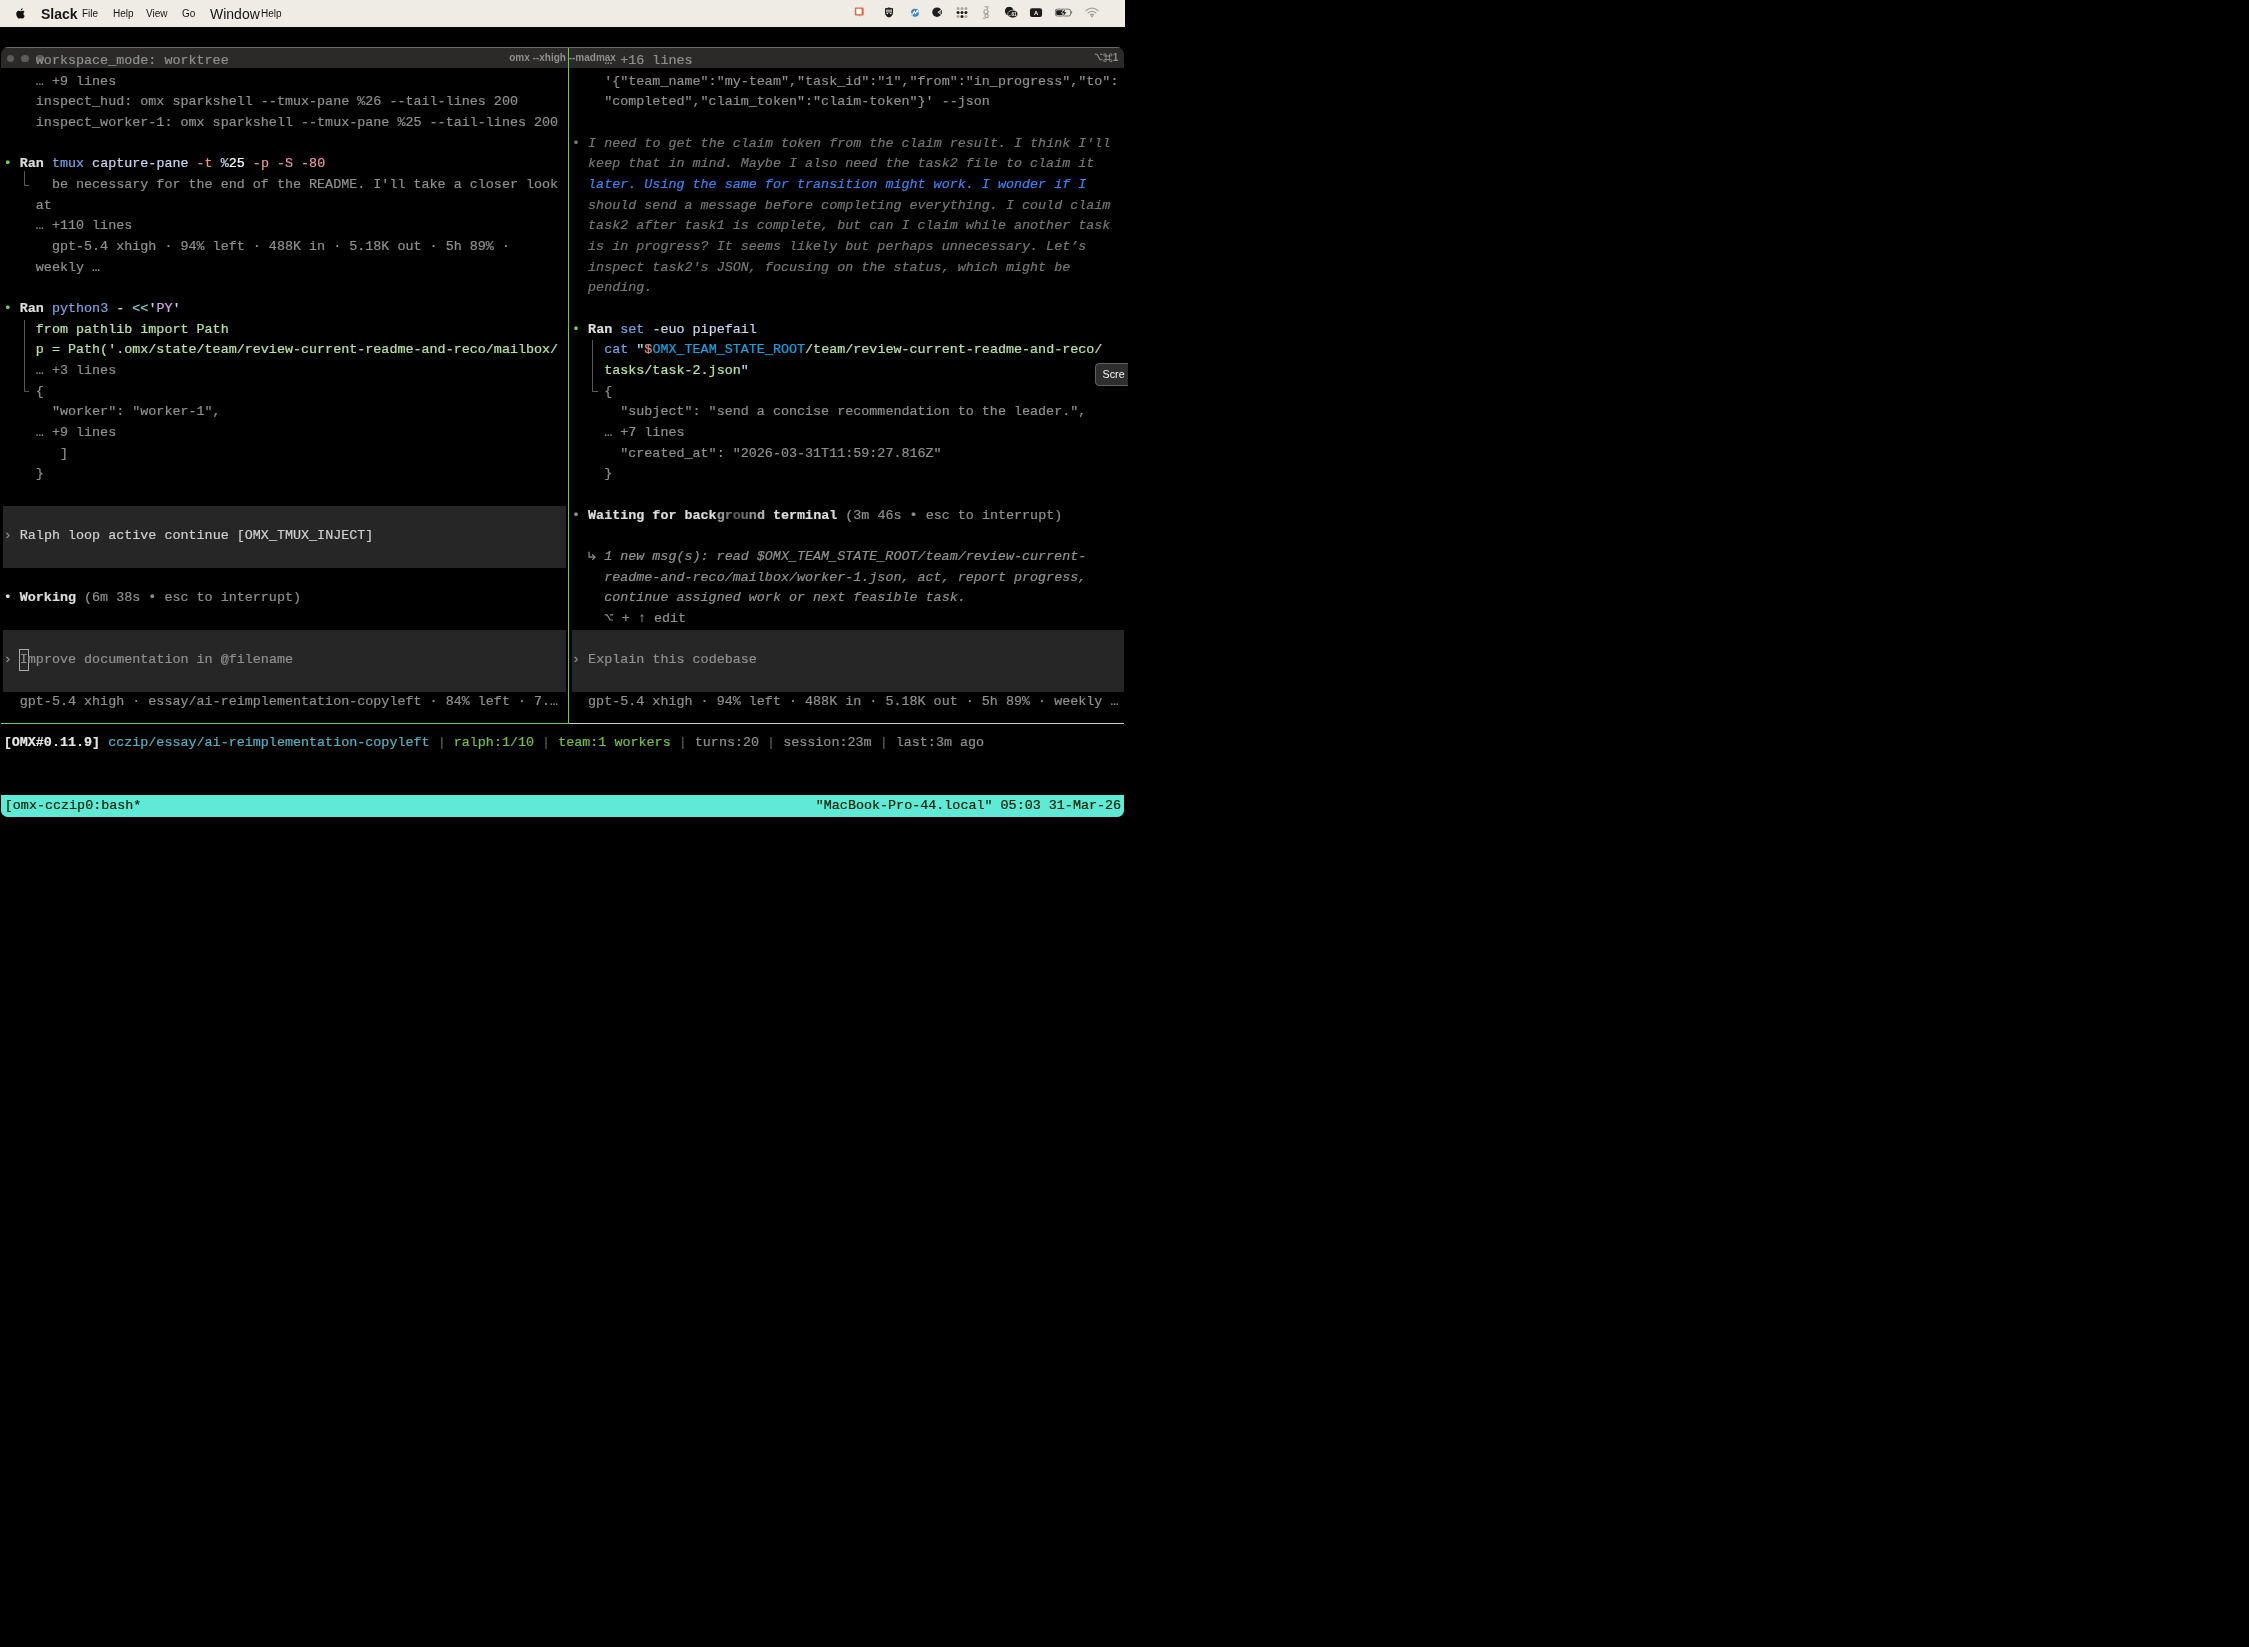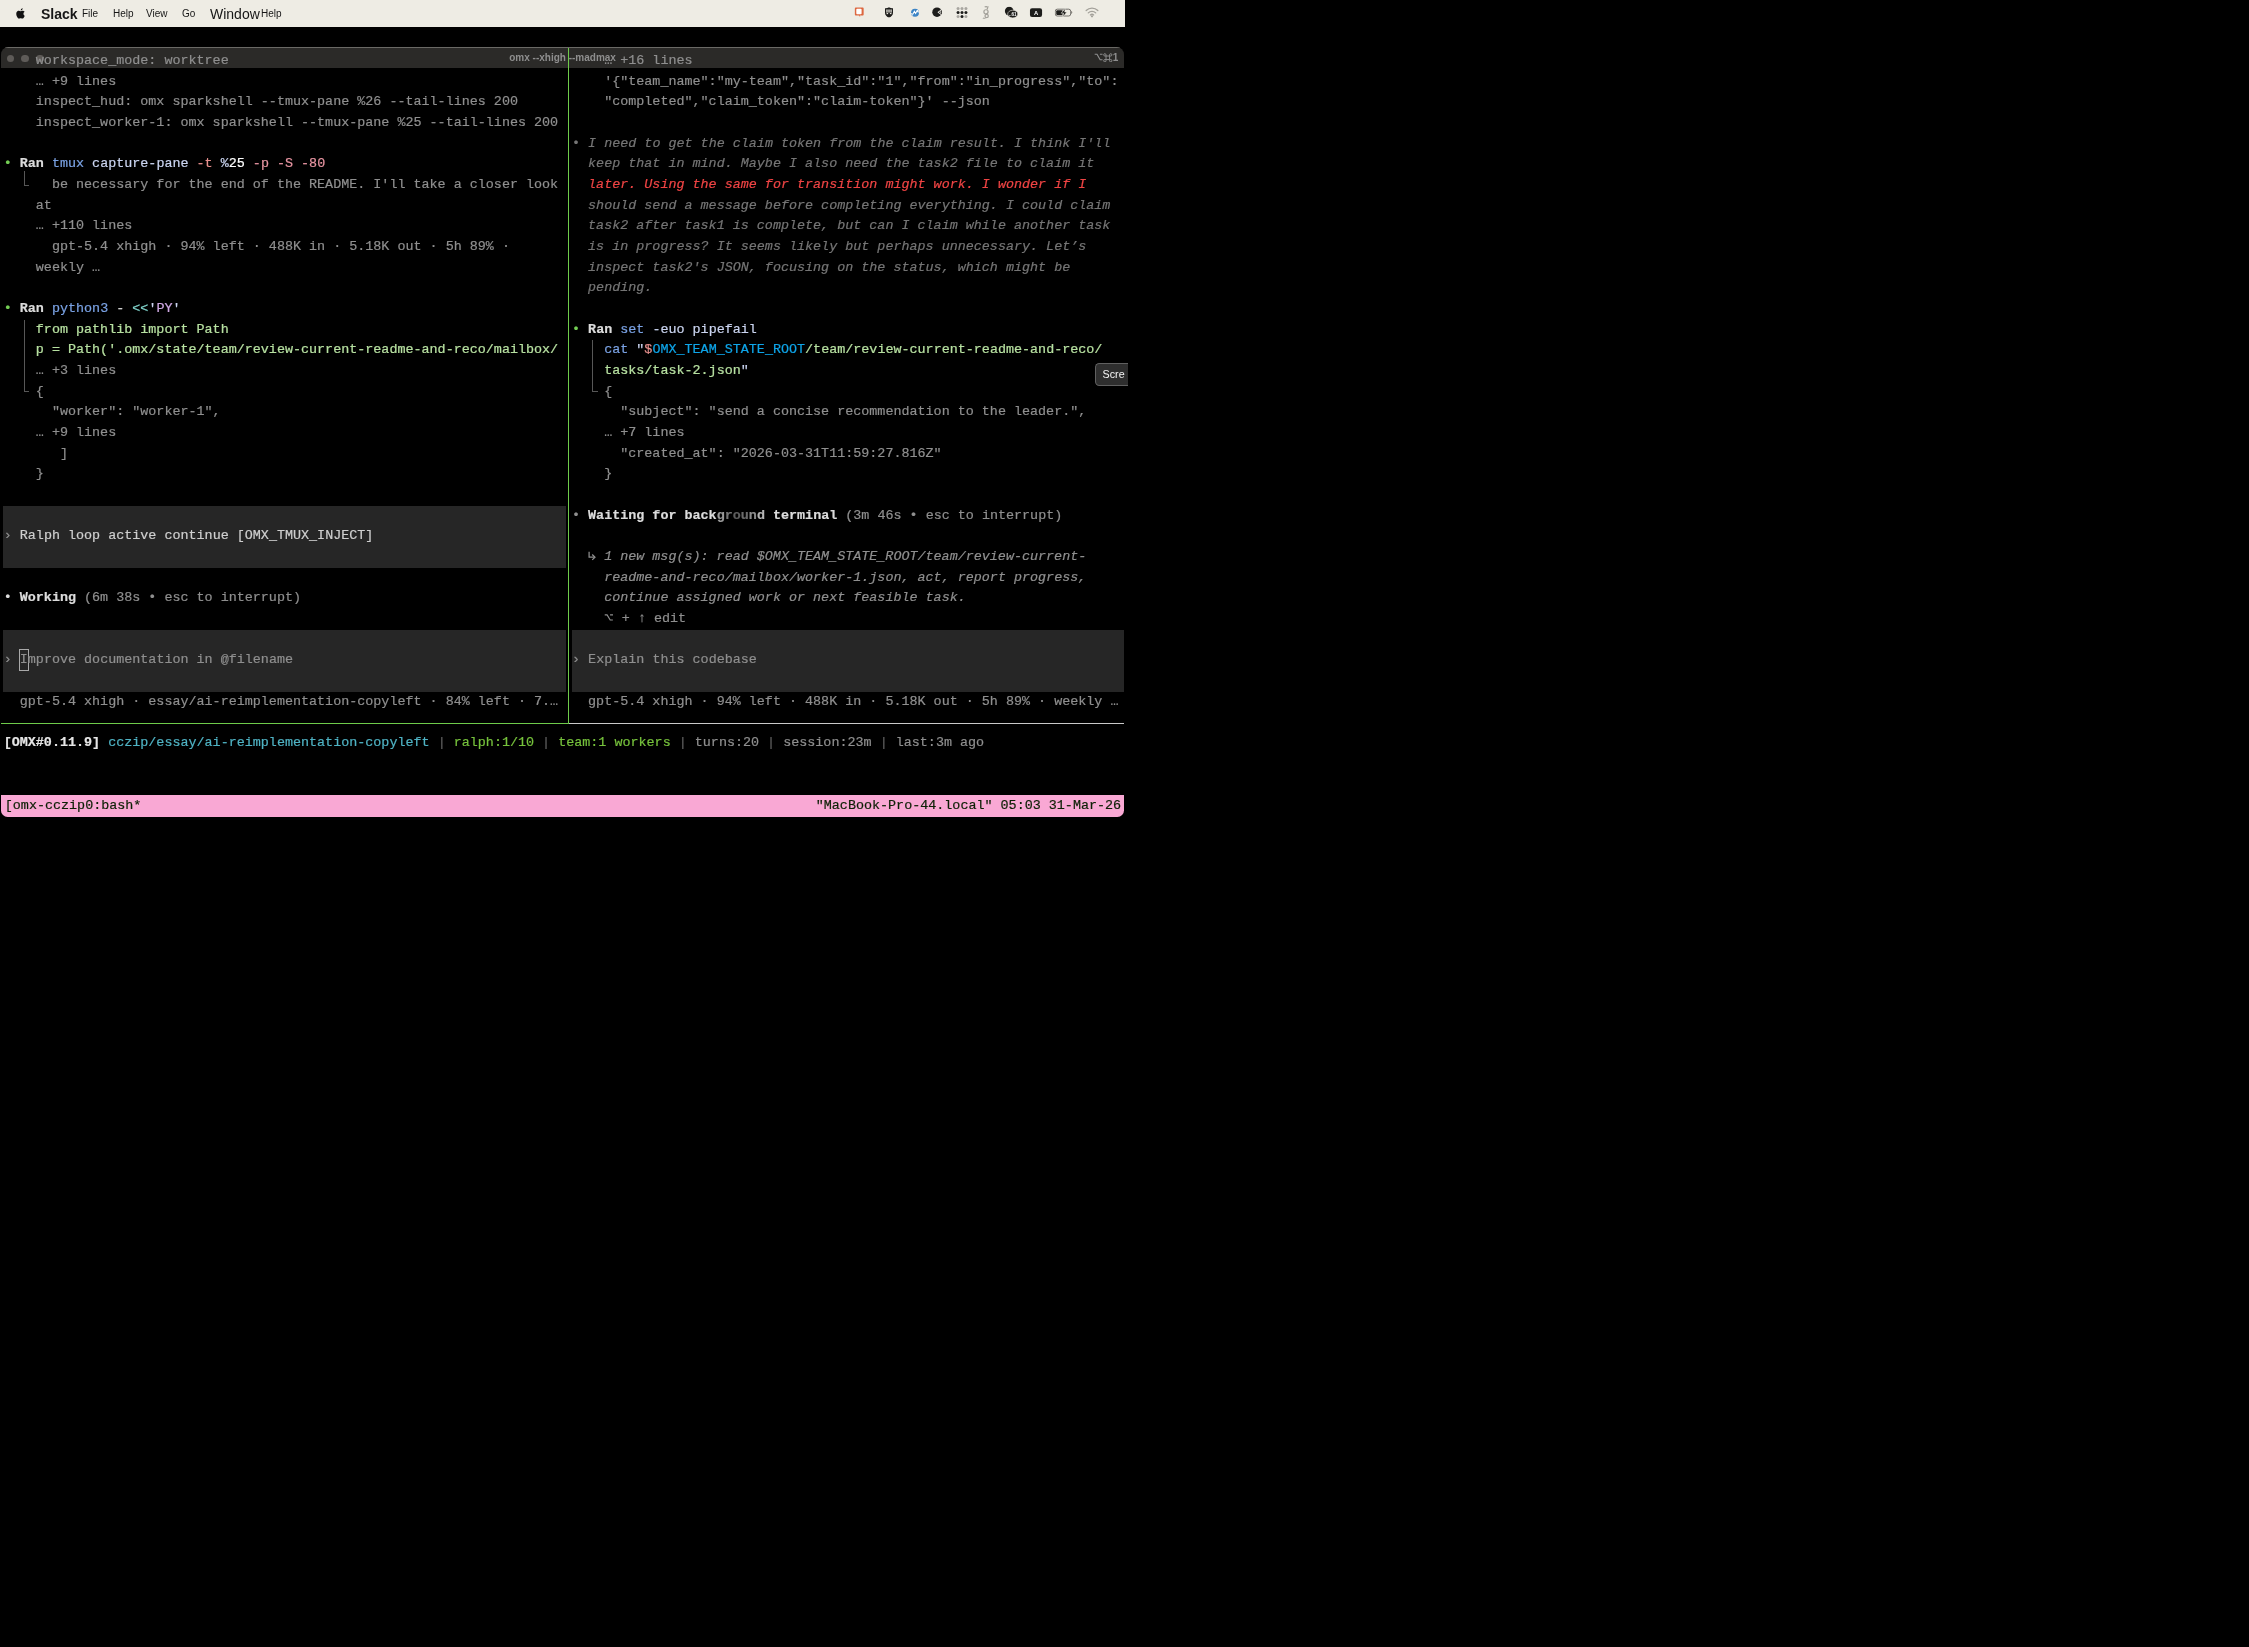--- a/index.html
+++ b/index.html
@@ -159,21 +159,21 @@
 <div class="r" style="left:3.7px;top:464px;"><span style="color:#8f8f8f;">    }</span></div>
 <div class="r" style="left:3.7px;top:526px;"><span style="color:#8f8f8f;">›</span> <span style="color:#cfcfcf;">Ralph loop active continue [OMX_TMUX_INJECT]</span></div>
 <div class="r" style="left:3.7px;top:588px;"><span style="color:#dcdcdc;">• </span><span style="color:#dcdcdc;font-weight:bold;">Working</span><span style="color:#8f8f8f;"> (6m 38s • esc to interrupt)</span></div>
 <div class="r" style="left:3.7px;top:650px;"><span style="color:#8f8f8f;">›</span> <span class="cur"><span style="color:#8f8f8f;">I</span></span><span style="color:#8f8f8f;">mprove documentation in @filename</span></div>
 <div class="r" style="left:3.7px;top:692px;"><span style="color:#8f8f8f;">  gpt-5.4 xhigh · essay/ai-reimplementation-copyleft · 84% left · 7.…</span></div>
 <div class="r" style="left:572px;top:51px;"><span style="color:#8f8f8f;">    … +16 lines</span></div>
 <div class="r" style="left:572px;top:72px;"><span style="color:#8f8f8f;">    '{"team_name":"my-team","task_id":"1","from":"in_progress","to":</span></div>
 <div class="r" style="left:572px;top:92px;"><span style="color:#8f8f8f;">    "completed","claim_token":"claim-token"}' --json</span></div>
 <div class="r" style="left:572px;top:134px;"><span style="color:#757575;">•</span> <span style="color:#757575;font-style:italic;">I need to get the claim token from the claim result. I think I'll</span></div>
 <div class="r" style="left:572px;top:154px;"><span style="color:#757575;font-style:italic;">  keep that in mind. Maybe I also need the task2 file to claim it</span></div>
-<div class="r" style="left:572px;top:175px;"><span style="color:#ef4444;font-style:italic;">  later. Using the same for transition might work. I wonder if I</span></div>
+<div class="r" style="left:572px;top:175px;"><span style="color:#3b82f6;font-style:italic;">  later. Using the same for transition might work. I wonder if I</span></div>
 <div class="r" style="left:572px;top:196px;"><span style="color:#757575;font-style:italic;">  should send a message before completing everything. I could claim</span></div>
 <div class="r" style="left:572px;top:216px;"><span style="color:#757575;font-style:italic;">  task2 after task1 is complete, but can I claim while another task</span></div>
 <div class="r" style="left:572px;top:237px;"><span style="color:#757575;font-style:italic;">  is in progress? It seems likely but perhaps unnecessary. Let’s</span></div>
 <div class="r" style="left:572px;top:258px;"><span style="color:#757575;font-style:italic;">  inspect task2's JSON, focusing on the status, which might be</span></div>
 <div class="r" style="left:572px;top:278px;"><span style="color:#757575;font-style:italic;">  pending.</span></div>
 <div class="r" style="left:572px;top:320px;"><span style="color:#74ce55;">•</span> <span style="color:#dcdcdc;font-weight:bold;">Ran</span><span style="color:#7aa2e4;"> set</span><span style="color:#cbd5f1;"> -euo pipefail</span></div>
 <div class="r" style="left:572px;top:340px;">    <span style="color:#7aa2e4;">cat</span><span style="color:#cbd5f1;"> "</span><span style="color:#e8908e;">$</span><span style="color:#0ea5e9;">OMX_TEAM_STATE_ROOT</span><span style="color:#b7e1a1;">/team/review-current-readme-and-reco/</span></div>
 <div class="r" style="left:572px;top:361px;">    <span style="color:#b7e1a1;">tasks/task-2.json</span><span style="color:#cbd5f1;">"</span></div>
 <div class="r" style="left:572px;top:382px;"><span style="color:#8f8f8f;">    {</span></div>
 <div class="r" style="left:572px;top:402px;"><span style="color:#8f8f8f;">      "subject": "send a concise recommendation to the leader.",</span></div>
@@ -187,18 +187,18 @@
     </svg><span style="color:#8f8f8f;"> </span><span style="color:#8f8f8f;font-style:italic;">1 new msg(s): read $OMX_TEAM_STATE_ROOT/team/review-current-</span></div>
 <div class="r" style="left:572px;top:568px;"><span style="color:#8f8f8f;font-style:italic;">    readme-and-reco/mailbox/worker-1.json, act, report progress,</span></div>
 <div class="r" style="left:572px;top:588px;"><span style="color:#8f8f8f;font-style:italic;">    continue assigned work or next feasible task.</span></div>
 <div class="r" style="left:572px;top:609px;">    <svg width="9.6" height="8.9" viewBox="0 0 13 12" style="vertical-align:0px">
       <path d="M1 2.5 h3.2 l4.2 7 h3.6 M8.2 2.5 h4" fill="none" stroke="#8f8f8f" stroke-width="1.5"></path>
     </svg><span style="color:#8f8f8f;"> + ↑ edit</span></div>
 <div class="r" style="left:572px;top:650px;"><span style="color:#8f8f8f;">›</span> <span style="color:#8f8f8f;">Explain this codebase</span></div>
 <div class="r" style="left:572px;top:692px;"><span style="color:#8f8f8f;">  gpt-5.4 xhigh · 94% left · 488K in · 5.18K out · 5h 89% · weekly …</span></div>
 <div class="r" style="left:3.7px;top:733px;"><span style="color:#e6e6e6;font-weight:bold;">[OMX#0.11.9]</span><span style="color:#4fb3c4;"> cczip/essay/ai-reimplementation-copyleft</span><span style="color:#5f5f5f;"> | </span><span style="color:#76c23c;">ralph:1/10</span><span style="color:#5f5f5f;"> | </span><span style="color:#76c23c;">team:1 workers</span><span style="color:#5f5f5f;"> | </span><span style="color:#8f8f8f;">turns:20</span><span style="color:#5f5f5f;"> | </span><span style="color:#8f8f8f;">session:23m</span><span style="color:#5f5f5f;"> | </span><span style="color:#8f8f8f;">last:3m ago</span></div>
 
-<div style="position:absolute; left:1.1px; top:795px; width:1123px; height:22px; background:#f9a8d4; border-radius:0 0 6.6px 6.6px;">
+<div style="position:absolute; left:1.1px; top:795px; width:1123px; height:22px; background:#5eead4; border-radius:0 0 6.6px 6.6px;">
   <div style="position:absolute; left:0; top:0; width:100%; height:22px;"></div>
   <div class="r" style="left:3.7px; top:0.7px; color:#0d2005;">[omx-cczip0:bash*</div>
   <div class="r" style="right:3px; top:0.7px; color:#0d2005;">"MacBook-Pro-44.local" 05:03 31-Mar-26</div>
 </div>
 <div id="scre">Scre</div>
 
 </body></html>

